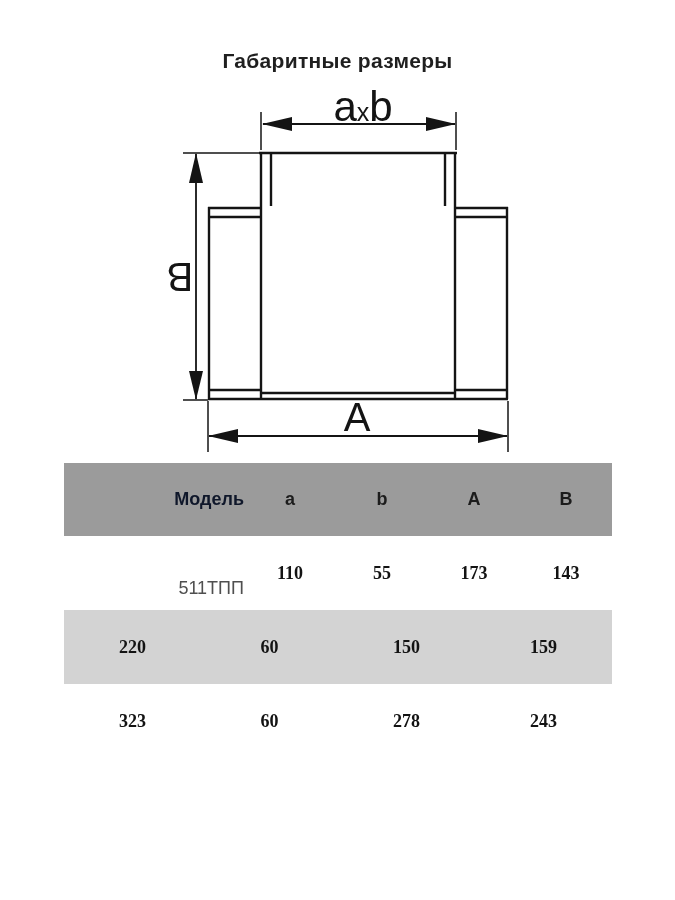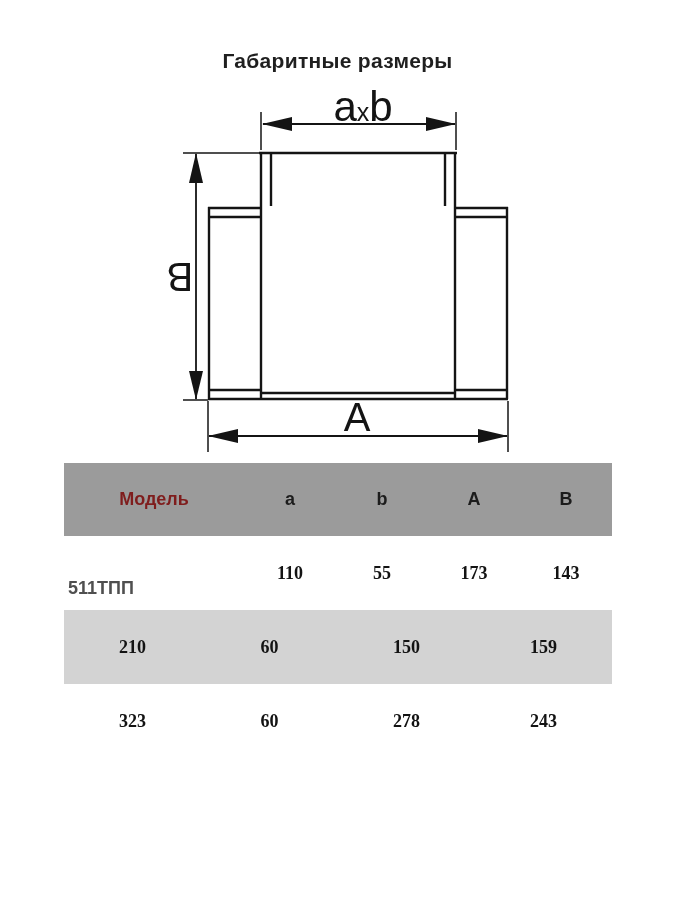--- a/index.html
+++ b/index.html
@@ -25,22 +25,22 @@
   svg text { fill:var(--line,#141414); font-family:"Liberation Sans","DejaVu Sans",sans-serif; }
 
   .spec-table {
     position:absolute; left:64px; top:463px; width:548px;
     font-size:18px;
   }
   .trow { display:flex; align-items:center; height:74px; }
   .trow.thead { height:73px; background:var(--header-bg,#9b9b9b); }
   .trow.alt { background:var(--row-alt-bg,#d3d3d3); }
   .cell-model { width:180px; box-sizing:border-box; }
-  .thead .cell-model { text-align:center; font-weight:700; color:#7f1d1d; }
-  .trow .cell-model.data { text-align:left; padding-left:4px; color:var(--model-text,#4f4f4f); font-weight:700;margin-top:30px; }
+  .thead .cell-model { text-align:right; font-weight:700; color:#0f172a; }
+  .trow .cell-model.data { text-align:right; padding-left:4px; color:var(--model-text,#4f4f4f); font-weight:400;margin-top:30px; }
   .cell-num { flex:1; text-align:center; }
   .thead .cell-num { font-weight:700; color:#1c1c1c; }
   .trow .cell-num.data { font-weight:700; color:var(--value-text,#131313);font-family:Liberation Serif, serif; }
 </style>
 </head>
 <body>
 
 <div class="page">
 
   <div class="page-title">Габаритные размеры</div>
@@ -109,21 +109,21 @@
 
     <div class="trow">
       <div class="cell-model data">511ТПП</div>
       <div class="cell-num data">110</div>
       <div class="cell-num data">55</div>
       <div class="cell-num data">173</div>
       <div class="cell-num data">143</div>
     </div>
 
     <div class="trow alt">
-      <div class="cell-num data">210</div>
+      <div class="cell-num data">220</div>
       <div class="cell-num data">60</div>
       <div class="cell-num data">150</div>
       <div class="cell-num data">159</div>
     </div>
 
     <div class="trow">
       <div class="cell-num data">323</div>
       <div class="cell-num data">60</div>
       <div class="cell-num data">278</div>
       <div class="cell-num data">243</div>

